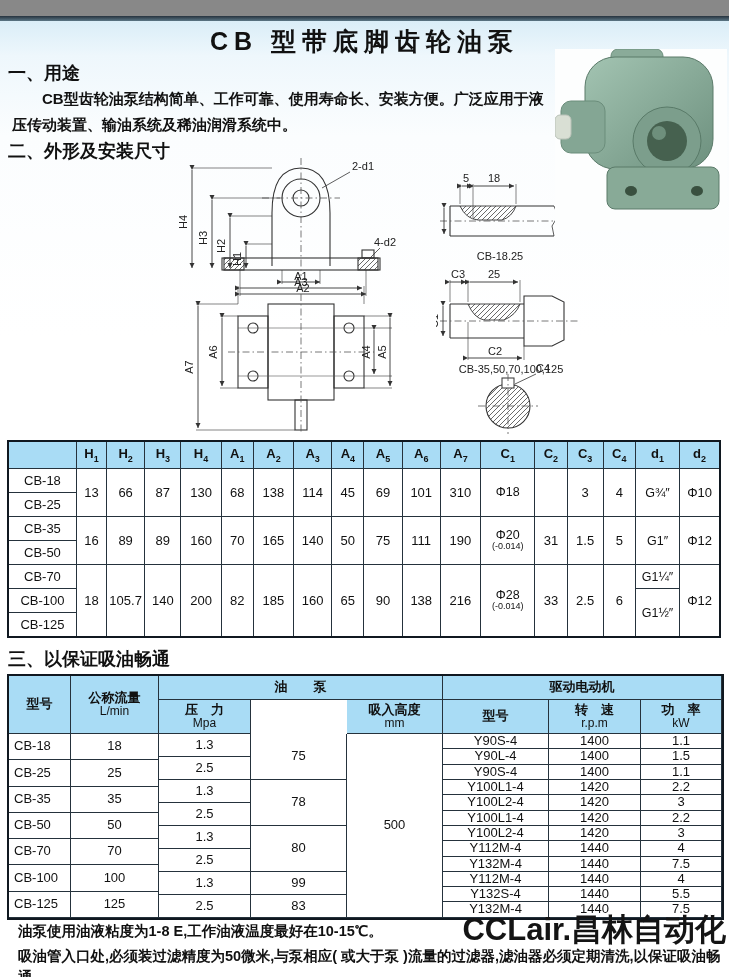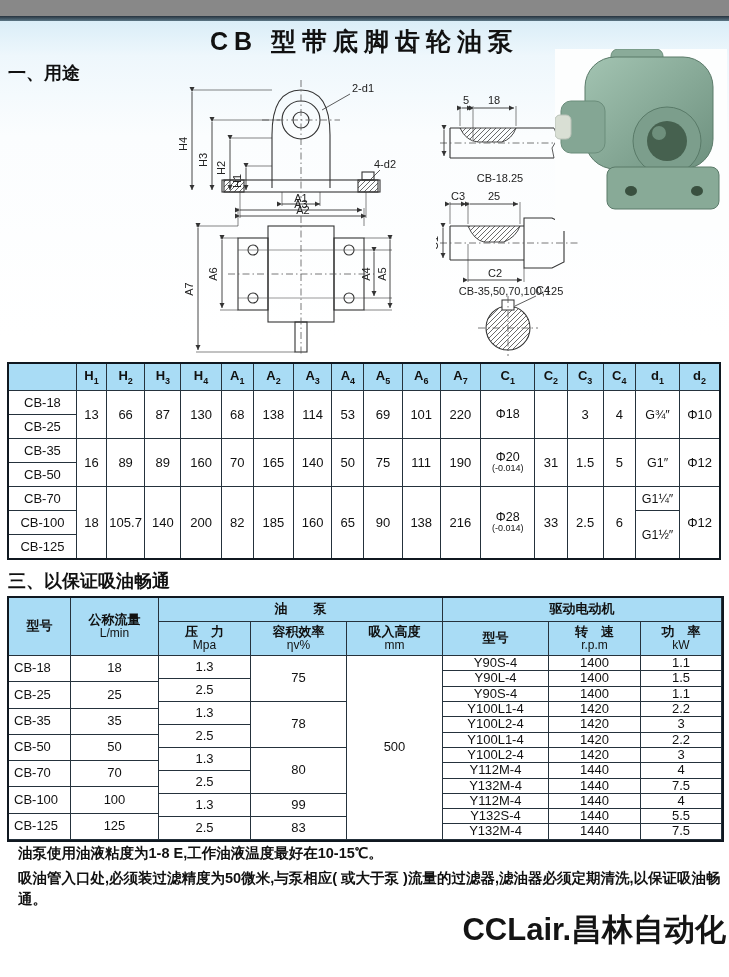--- a/index.html
+++ b/index.html
@@ -40,20 +40,21 @@
 </style>
 </head>
 <body>
 
 <div class="page">
 
   <div class="topbar"></div>
   <div class="title">CB 型带底脚齿轮油泵</div>
 
   <div class="sec-h">一、用途</div>
+  <div class="p1">CB型齿轮油泵结构简单、工作可靠、使用寿命长、安装方便。广泛应用于液压传动装置、输油系统及稀油润滑系统中。</div>
 
   <div class="photo">
     <svg width="172" height="182" viewBox="0 0 172 182">
       <defs>
         <linearGradient id="pg" x1="0" y1="0" x2="1" y2="1">
           <stop offset="0" stop-color="#a3c4b2"></stop>
             <stop offset="1" stop-color="#6d907e"></stop>
         </linearGradient>
       </defs>
       <rect width="172" height="182" fill="#fdfefe"></rect>
@@ -63,20 +64,21 @@
       <rect x="0" y="66" width="16" height="24" rx="5" fill="#d9dfd4" stroke="#b9c2b8"></rect>
       <circle cx="112" cy="92" r="34" fill="#7c9e8c" stroke="#597a68"></circle>
       <circle cx="112" cy="92" r="20" fill="#46614f"></circle>
       <circle cx="104" cy="84" r="7" fill="#6e8f7c"></circle>
       <rect x="52" y="118" width="112" height="42" rx="8" fill="#88aa97" stroke="#5a7a69"></rect>
       <ellipse cx="76" cy="142" rx="6" ry="5" fill="#39503f"></ellipse>
       <ellipse cx="142" cy="142" rx="6" ry="5" fill="#39503f"></ellipse>
     </svg>
   </div>
 
+  <div class="sec-h">二、外形及安装尺寸</div>
 
   <div class="draw">
 
     <svg class="dv" style="left:176px;top:-6px;" width="234" height="142" viewBox="0 0 234 142">
       <defs>
         <pattern id="h1" width="5" height="5" patternUnits="userSpaceOnUse">
           <path d="M0 5L5 0" stroke="#444" stroke-width="0.8"></path>
         </pattern>
         <marker id="a1" markerWidth="8" markerHeight="8" refX="6" refY="3" orient="auto">
           <path d="M0,0L6,3L0,6Z" fill="#333"></path>
@@ -298,24 +300,24 @@
     </tr>
     <tr>
       <td class="model">CB-18</td>
       <td rowspan="2">13</td>
       <td rowspan="2">66</td>
       <td rowspan="2">87</td>
       <td rowspan="2">130</td>
       <td rowspan="2">68</td>
       <td rowspan="2">138</td>
       <td rowspan="2">114</td>
-      <td rowspan="2">53</td>
+      <td rowspan="2">45</td>
       <td rowspan="2">69</td>
       <td rowspan="2">101</td>
-      <td rowspan="2">220</td>
+      <td rowspan="2">310</td>
       <td rowspan="2">
             <span class="c1main">Φ18</span>
             <span class="tol"></span>
           </td>
       <td rowspan="2"></td>
       <td rowspan="2">3</td>
       <td rowspan="2">4</td>
       <td rowspan="2" class="d1">G¾″</td>
       <td rowspan="2">Φ10</td>
     </tr>
@@ -390,24 +392,20 @@
       </div>
     <div class="gc gh" style="grid-area:1/2/3/3">
         <span>公称流量</span>
         <span class="unit">L/min</span>
       </div>
     <div class="gc gh" style="grid-area:1/6/2/9">驱动电动机</div>
     <div class="gc gh" style="grid-area:1/3/2/6">油　　泵</div>
     <div class="gc gh" style="grid-area:2/3/3/4">
         <span>压　力</span>
         <span class="unit">Mpa</span>
-      </div>
-    <div class="gc gh" style="grid-area:2/4/3/5">
-        <span>容积效率</span>
-        <span class="unit">ηv%</span>
       </div>
     <div class="gc gh" style="grid-area:2/5/3/6">
         <span>吸入高度</span>
         <span class="unit">mm</span>
       </div>
     <div class="gc gh" style="grid-area:2/6/3/7">
         <span>型号</span>
       </div>
     <div class="gc gh" style="grid-area:2/7/3/8">
         <span>转　速</span>

